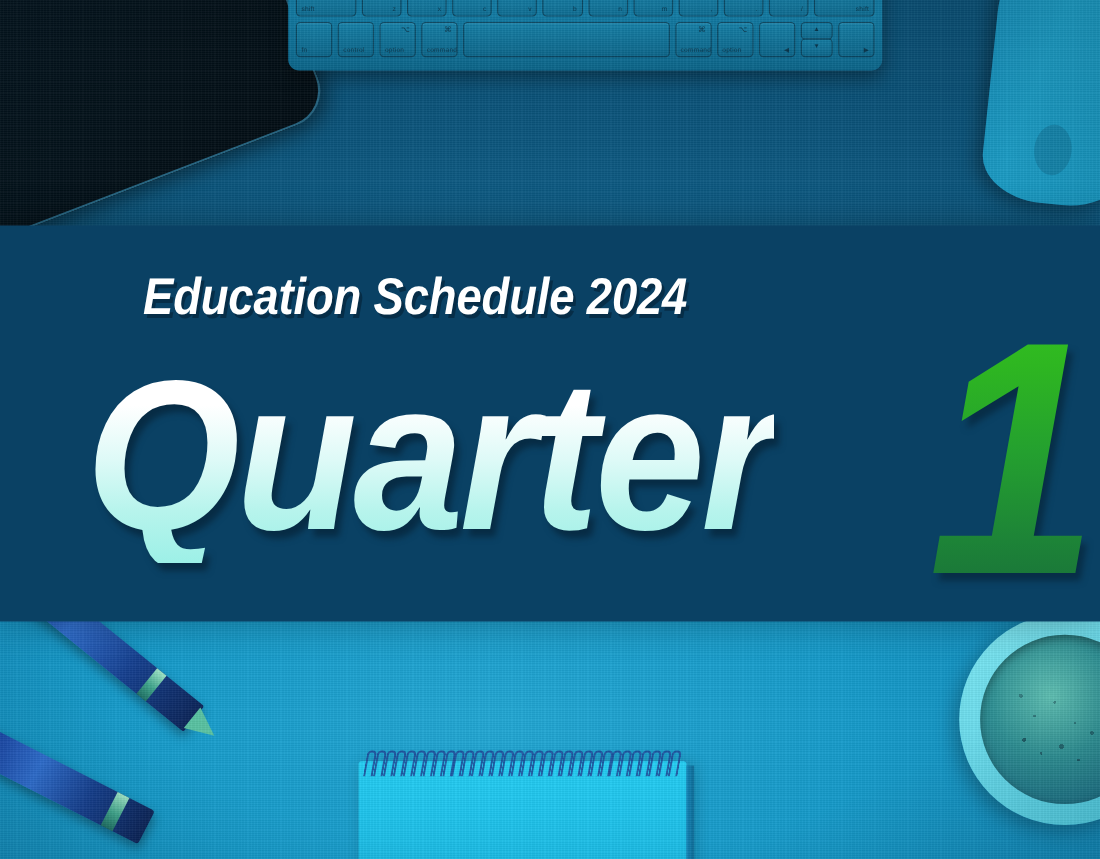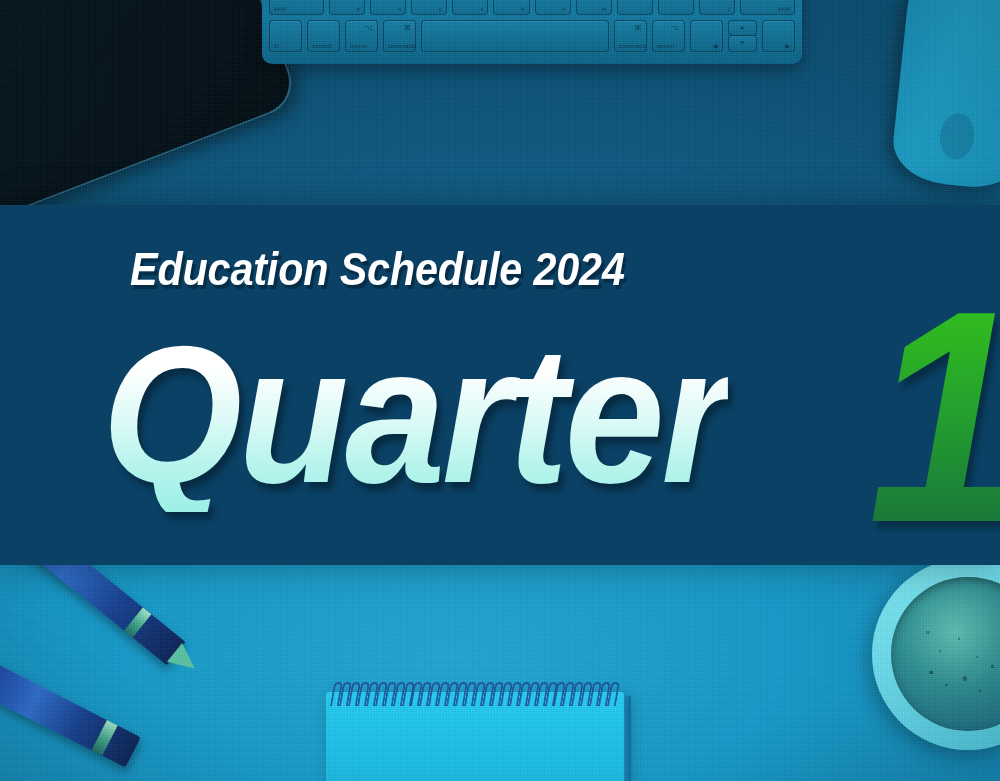--- a/index.html
+++ b/index.html
@@ -289,21 +289,20 @@
     text-shadow: 3px 4px 0 rgba(4,30,48,0.55);
     white-space: nowrap;
   }
 
   .headline {
     position: absolute;
     left: 78px;
     top: 318px;
     width: 880px;
     height: 220px;
-    margin-left: 24px;
   }
 
   .quarter-word {
     position: absolute;
     left: 0;
     top: 0;
     font-family: "Liberation Sans", sans-serif;
     font-style: italic;
     font-weight: bold;
     font-size: 194px;

